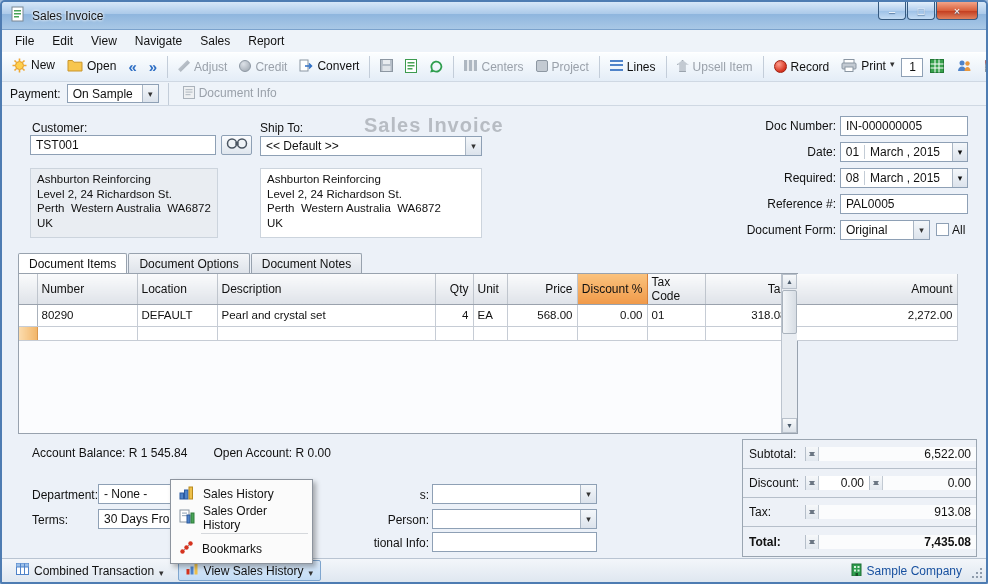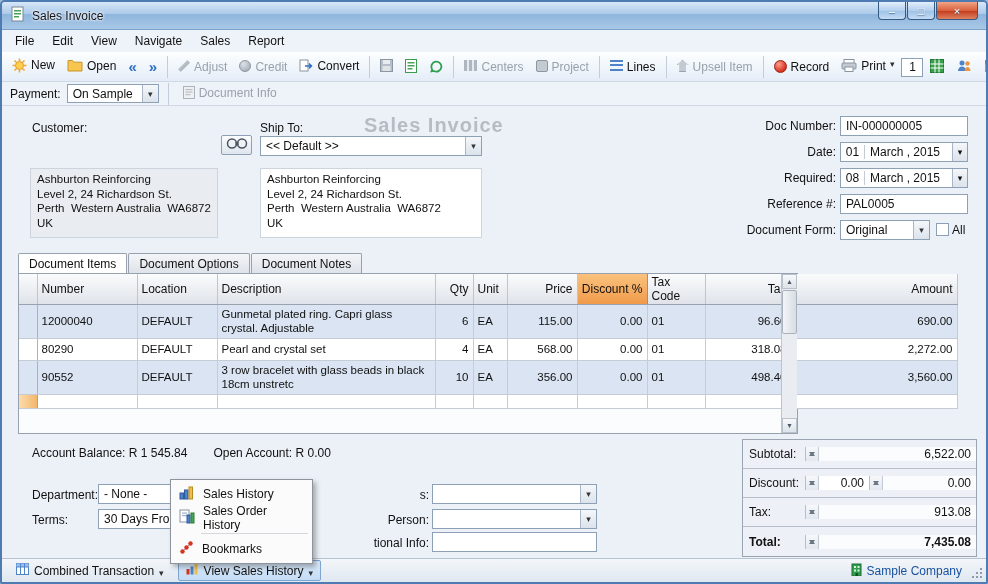--- a/index.html
+++ b/index.html
@@ -303,20 +303,21 @@
             <rect x="2.5" y="8" width="5" height="1.2" fill="#b9c0c8"></rect>
           </svg></span>
       <span>Document Info</span>
     </span>
   </div>
 
   <div class="formarea">
     <div class="watermark">Sales Invoice</div>
 
     <span class="lbl" style="left:30px;top:15px">Customer:</span>
+    <div class="field" style="left:28px;top:29px;width:186px;height:20px">TST001</div>
     <span class="binoc">
       <span class="icon"><svg width="22" height="13">
             <circle cx="6" cy="6.5" r="4.5" fill="#eef2f6" stroke="#4a5561" stroke-width="1.5"></circle>
             <circle cx="16" cy="6.5" r="4.5" fill="#eef2f6" stroke="#4a5561" stroke-width="1.5"></circle>
             <rect x="9.5" y="5" width="3" height="3" fill="#4a5561"></rect>
           </svg></span>
     </span>
 
     <span class="lbl" style="left:258px;top:15px">Ship To:</span>
     <div class="combo" style="left:258px;top:30px;width:222px;height:20px">
@@ -392,58 +393,32 @@
           <th class="tr">Qty</th>
           <th>Unit</th>
           <th class="tr">Price</th>
           <th class="tr hl">Discount %</th>
           <th>Tax Code</th>
           <th class="tr">Tax</th>
           <th class="tr">Amount</th>
         </tr>
       </thead>
       <tbody>
-        <tr class="alt" style="height:34px">
-          <td class="sel"></td>
-          <td>12000040</td>
-          <td>DEFAULT</td>
-          <td>Gunmetal plated ring. Capri glass crystal. Adjustable</td>
-          <td class="tr">6</td>
-          <td>EA</td>
-          <td class="tr">115.00</td>
-          <td class="tr">0.00</td>
-          <td>01</td>
-          <td class="tr">96.60</td>
-          <td class="tr">690.00</td>
-        </tr>
         <tr class="plain" style="height:22px">
           <td class="sel"></td>
           <td>80290</td>
           <td>DEFAULT</td>
           <td>Pearl and crystal set</td>
           <td class="tr">4</td>
           <td>EA</td>
           <td class="tr">568.00</td>
           <td class="tr">0.00</td>
           <td>01</td>
           <td class="tr">318.08</td>
           <td class="tr">2,272.00</td>
-        </tr>
-        <tr class="alt" style="height:34px">
-          <td class="sel"></td>
-          <td>90552</td>
-          <td>DEFAULT</td>
-          <td>3 row bracelet with glass beads in black 18cm unstretc</td>
-          <td class="tr">10</td>
-          <td>EA</td>
-          <td class="tr">356.00</td>
-          <td class="tr">0.00</td>
-          <td>01</td>
-          <td class="tr">498.40</td>
-          <td class="tr">3,560.00</td>
         </tr>
         <tr class="newrow">
           <td class="sel"></td>
           <td></td>
             <td></td>
           <td></td>
             <td></td>
           <td></td>
             <td></td>
           <td></td>

